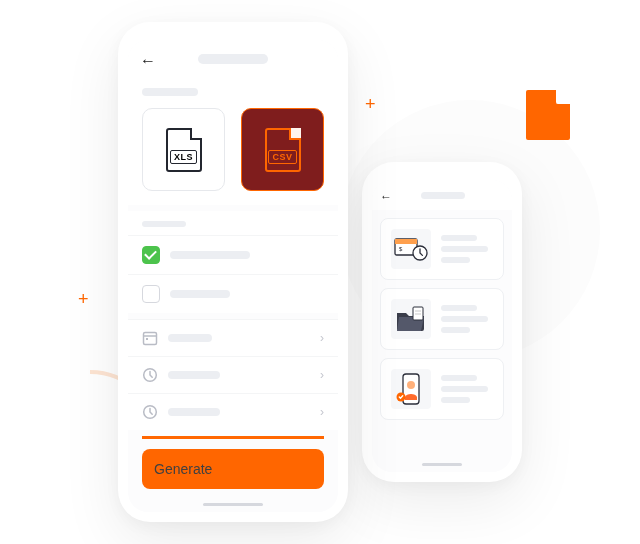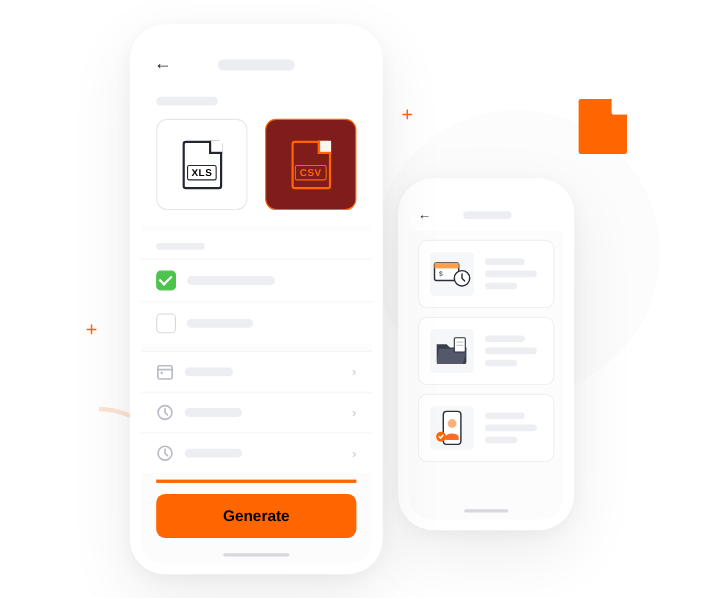--- a/index.html
+++ b/index.html
@@ -36,21 +36,21 @@
 .file-lbl{font-size:9px;font-weight:600;letter-spacing:0.5px;border:1.5px solid #23262f;border-radius:2px;padding:1px 3px}
 .card.selected .file-lbl{color:#ff6600;border-color:#ff6600}
 .row{display:flex;align-items:center;padding:10px 14px;gap:10px;border-top:1px solid #f4f5f6}
 .chk{width:18px;height:18px;border:1.5px solid #d6d8de;border-radius:4px;flex-shrink:0}
 .chk.checked{background:#4cc34c;border-color:#4cc34c;position:relative}
 .chk.checked::after{content:'';position:absolute;left:4px;top:1px;width:5px;height:9px;border:solid #fff;border-width:0 2px 2px 0;transform:rotate(45deg)}
 .row-icon{width:16px;height:16px;flex-shrink:0;color:#b9bcc5}
 .row .ph{flex:0 0 auto}
 .chev{margin-left:auto;color:#c5c7cf;font-size:12px}
 .accent-bar{height:3px;background:#ff6600;margin:0 14px 10px}
-.gen-btn{margin:0 14px 14px;background:#ff6600;color:#000000;text-align:center;padding:12px;border-radius:8px;font-size:14px;font-weight:700;cursor:pointer}
+.gen-btn{margin:0 14px 14px;background:#ff6600;color:#404040;padding:12px;border-radius:8px;font-size:14px;font-weight:400;cursor:pointer}
 .home-ind{position:absolute;bottom:6px;left:50%;transform:translateX(-50%);width:60px;height:3px;background:#d6d8de;border-radius:2px}
 .feed{padding:8px;display:flex;flex-direction:column;gap:8px}
 .feed-card{background:#fff;border:1px solid #eef0f3;border-radius:8px;padding:10px;display:flex;gap:10px;align-items:center}
 .feed-img{width:40px;height:40px;flex-shrink:0;background:#f6f7f9;border-radius:4px;display:flex;align-items:center;justify-content:center}
 .feed-lines{flex:1;display:flex;flex-direction:column;gap:5px}
 svg{display:block}
 </style>
 </head>
 <body>
 

